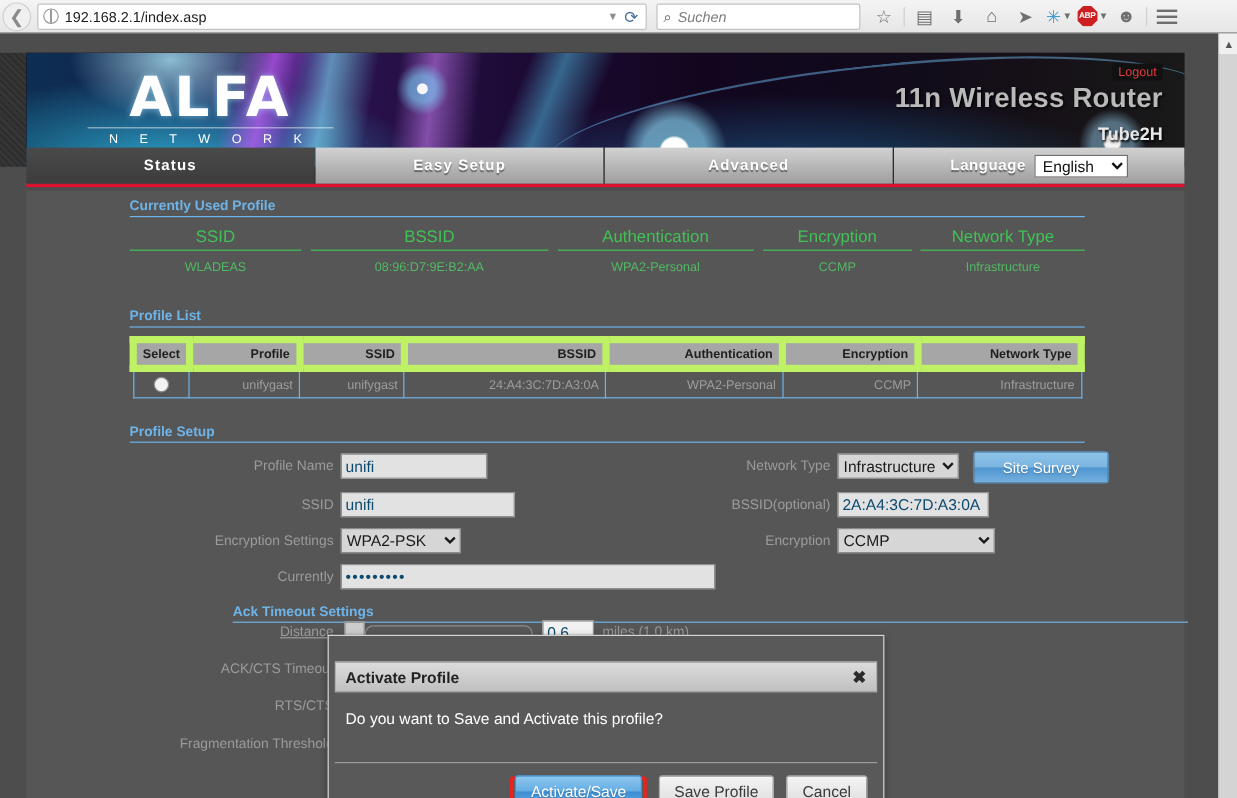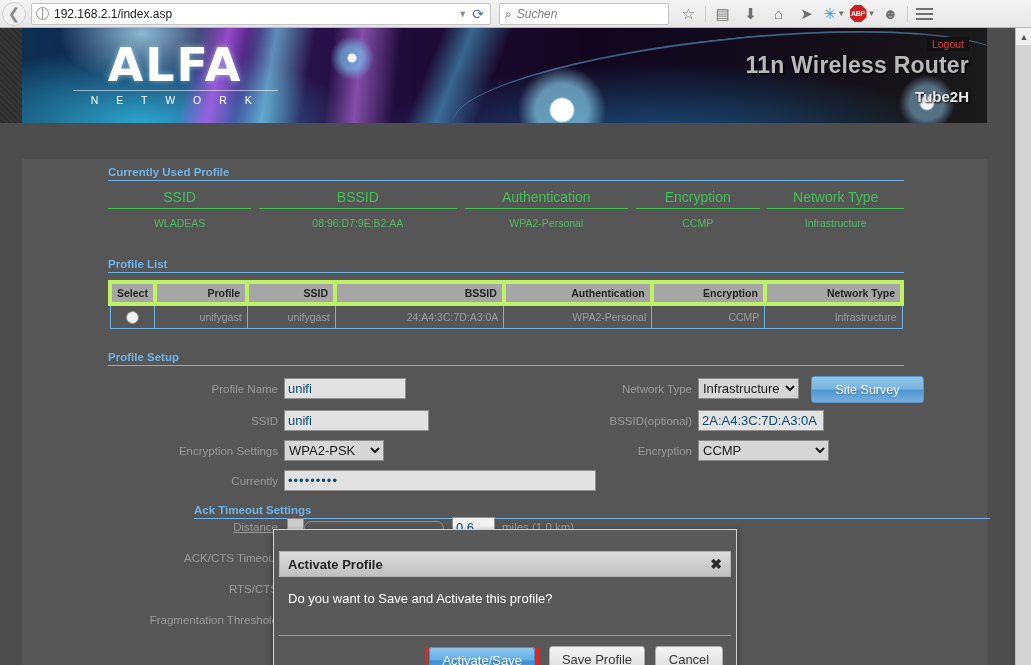--- a/index.html
+++ b/index.html
@@ -18,21 +18,21 @@
   }
   .nav-btn {
     width: 26px; height: 26px; display: flex; align-items: center; justify-content: center;
     color: #6a6a6a; font-size: 15px;
   }
   .nav-btn.back {
     border: 1px solid #cfcfcf; border-radius: 13px; background: #f0f0f0;
     width: 24px; height: 24px; margin-left: 2px; color: #8a8a8a;
   }
   #url-bar {
-    flex: 0 0 auto; width: 460px; height: 22px; margin-left: 5px;
+    flex: 0 0 auto; width: 508px; height: 22px; margin-left: 5px;
     background: #fff; border: 1px solid #c3c3c3; border-radius: 2px;
     display: flex; align-items: center; padding: 0 4px; font-size: 12px; color: #202020;
   }
   #globe-icon {
     width: 13px; height: 13px; border-radius: 50%;
     border: 1.5px solid #9a9a9a; margin-right: 5px; flex: 0 0 auto;
     background:
       linear-gradient(to right, transparent 45%, #9a9a9a 45%, #9a9a9a 55%, transparent 55%);
   }
   #url-text { flex: 1; white-space: nowrap; overflow: hidden; }
@@ -71,21 +71,21 @@
     background: #d4d4d4; border-left: 1px solid #bdbdbd;
   }
   #scroll-up {
     width: 16px; height: 17px; background: #f0f0f0;
     display: flex; align-items: center; justify-content: center;
     font-size: 9px; color: #555;
   }
 
   
   #site-header {
-    position: absolute; left: 0; top: 0; width: 928px; height: 95px;
+    position: absolute; left: 0; top: 16px; width: 928px; height: 95px;
     background:
       repeating-linear-gradient(45deg, #363636 0 2px, #2e2e2e 2px 4px);
   }
   #banner {
     position: absolute; left: 22px; top: 0; width: 965px; height: 95px;
     background: #0c0512;
     overflow: hidden;
   }
   #banner-art {
     position: absolute; inset: 0;
@@ -186,21 +186,21 @@
   }
   #cup-table td {
     color: #52b864; font-size: 10.5px; text-align: center; padding-top: 8px;
   }
   #cup-table .spacer { border-bottom: none; width: 8px; }
 
   
   #plist-table { border-collapse: collapse; margin-top: 7px; width: 796px; }
   #plist-table th {
     background: #a6a6a6; color: #1f1f1f; font-size: 10.5px; text-align: right;
-    padding: 3px 5px; border: 4px solid #bef264; font-weight: bold;
+    padding: 3px 5px; border: 6px solid #bef264; font-weight: bold;
   }
   #plist-table th.sel-col { text-align: center; width: 40px; }
   #plist-table td {
     background: #565656; color: #9d9d9d; font-size: 10.5px; text-align: right;
     padding: 4px 5px; border: 1px solid #6fb4e8; height: 24px;
   }
   #plist-table td.sel-col { text-align: center; }
   .radio-dot {
     display: inline-block; width: 13px; height: 13px; border-radius: 50%;
     background: #f2f2f2; border: 1px solid #8a8a8a; vertical-align: middle;
@@ -322,20 +322,31 @@
         <div id="logo-word">ALFA</div>
         <div id="logo-rule"></div>
         <div id="logo-sub">N E T W O R K</div>
       </div>
       <div id="logout-btn">Logout</div>
       <div id="router-title">11n Wireless Router</div>
       <div id="model-name">Tube2H</div>
     </div>
   </div>
 
+  <div id="navbar">
+    <div class="tab active">Status</div>
+    <div class="tab inactive">Easy Setup</div>
+    <div class="tab inactive">Advanced</div>
+    <div class="tab lang">
+      <span class="lang-label">Language</span>
+      <select class="lang-select">
+        <option>English</option>
+      </select>
+    </div>
+  </div>
 
   <div id="content">
 
     <div class="sec-wrap">
       <div class="section-title">Currently Used Profile</div>
       <div class="section-rule"></div>
       <table id="cup-table">
         <tbody>
             <tr>
           <th style="width:145px">SSID</th>

